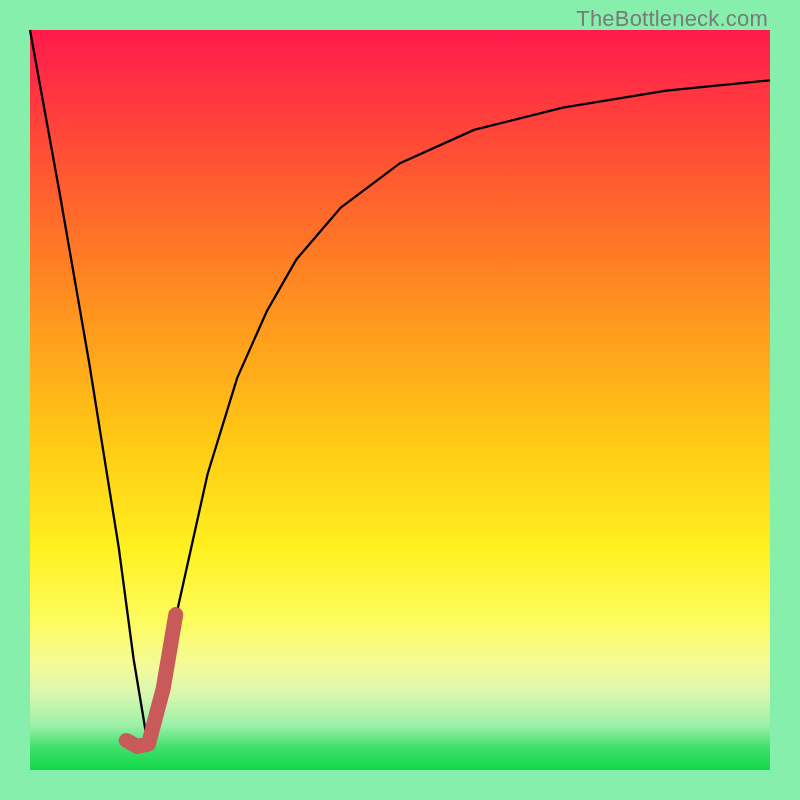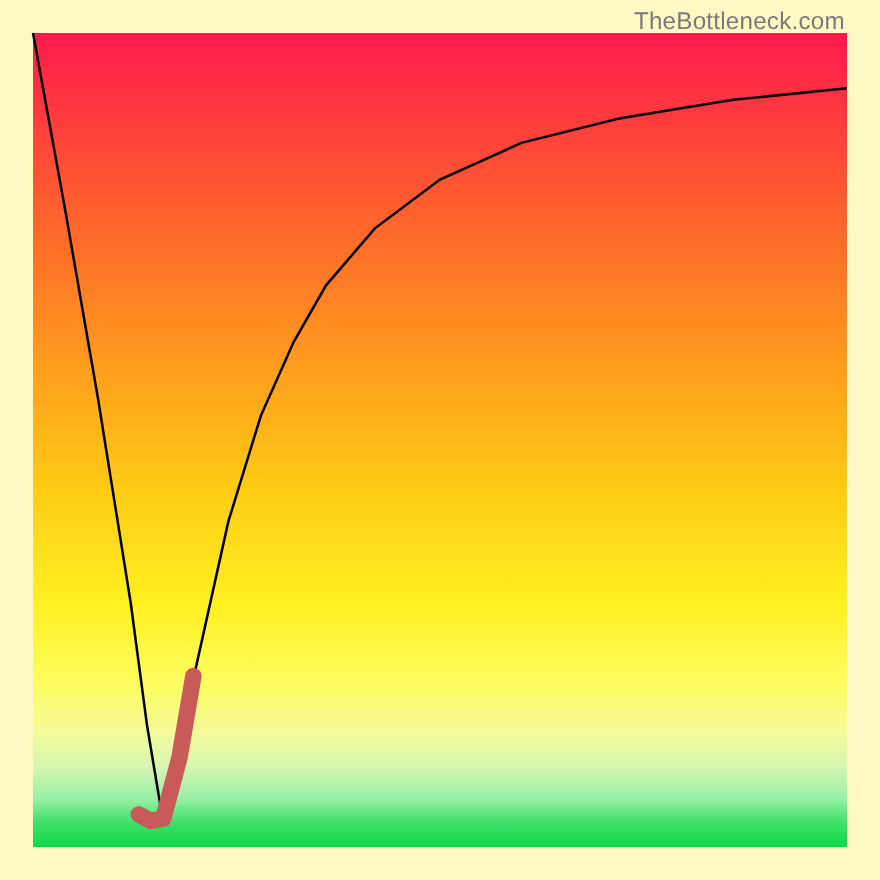--- a/index.html
+++ b/index.html
@@ -10,21 +10,21 @@
     overflow: hidden;
     background: #000;
     font-family: Arial, Helvetica, sans-serif;
   }
   .frame {
     position: absolute;
     top: 0;
     left: 0;
     width: 800px;
     height: 800px;
-    background: #fef9c3;
+    background: #86efac;
   }
   .plot-area {
     position: absolute;
     top: 30px;
     left: 30px;
     width: 740px;
     height: 740px;
     background: linear-gradient(to bottom,
       #ff1a4d 0%,
       #ff3a3e 10%,

